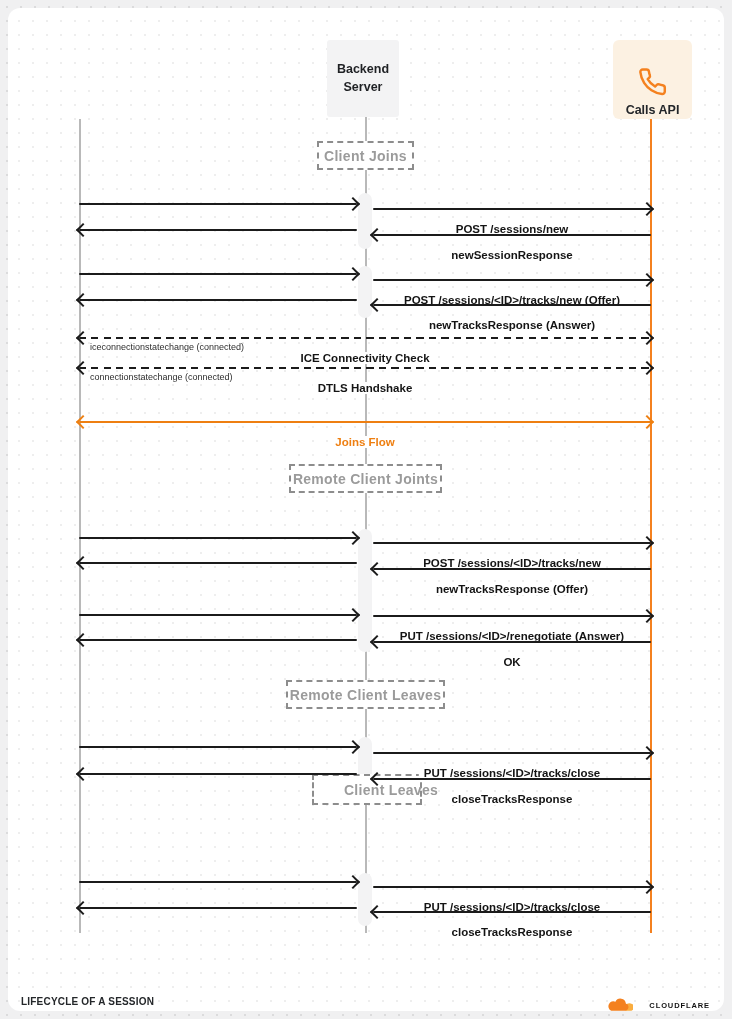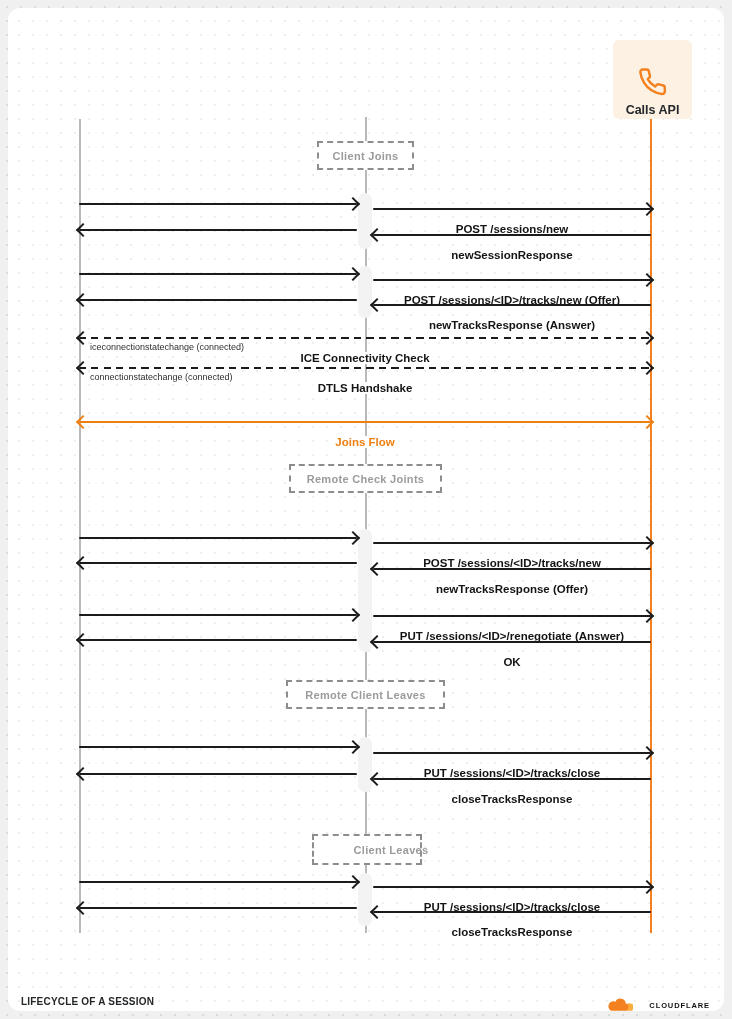--- a/index.html
+++ b/index.html
@@ -32,21 +32,21 @@
   .actor.api .phone{width:37px;height:37px;margin-bottom:5px;}
   .actor.api .api-label{font-size:12.5px;font-weight:700;color:#23262a;}
   
   .lifeline{position:absolute;width:2px;}
   
   .activation{position:absolute;width:14px;background:#f3f3f4;border-radius:7px;}
   
   .group{
     position:absolute;display:flex;align-items:center;justify-content:center;
     border:2px dashed #8d8d8d;background:#ffffff;box-sizing:border-box;
-    color:#9b9b9b;font-weight:600;font-size:11px;letter-spacing:.3px;white-space:nowrap;
+    color:#9b9b9b;font-weight:600;font-size:14px;letter-spacing:.3px;white-space:nowrap;
   }
   
   .arrow{position:absolute;height:0;}
   .arrow .line{position:absolute;left:0;right:0;top:-1.25px;height:2.5px;background:#1b1b1b;border-radius:1px;}
   .arrow.dashed .line{background:repeating-linear-gradient(90deg,#1b1b1b 0 7px,transparent 7px 12.5px);}
   .arrow.media .line{background:#ee7f11;}
   .chev{position:absolute;width:8px;height:8px;border-top:2.5px solid #1b1b1b;border-right:2.5px solid #1b1b1b;top:-5.4px;}
   .chev.right{right:-1px;transform:rotate(45deg);}
   .chev.left{left:-1px;transform:rotate(-135deg);}
   .arrow.media .chev{border-color:#ee7f11;}
@@ -80,32 +80,35 @@
         <div class="lifeline" style="left: 642px; top: 111px; height: 814px; background: rgb(244, 129, 31);"></div>
       </div>
     <div id="layer-activations">
         <div class="activation" style="left: 350px; top: 185px; height: 56px;"></div>
         <div class="activation" style="left: 350px; top: 258px; height: 52px;"></div>
         <div class="activation" style="left: 350px; top: 521px; height: 123px;"></div>
         <div class="activation" style="left: 350px; top: 729px; height: 55px;"></div>
         <div class="activation" style="left: 350px; top: 865px; height: 53px;"></div>
       </div>
 
+    <div class="actor backend">
+      <span>Backend Server</span>
+    </div>
     <div class="actor api">
       <svg class="phone" viewBox="0 0 24 24" fill="none" stroke="#F4811F" stroke-width="2" stroke-linecap="round" stroke-linejoin="round">
         <path d="M22 16.92v3a2 2 0 0 1-2.18 2 19.79 19.79 0 0 1-8.63-3.07 19.5 19.5 0 0 1-6-6 19.79 19.79 0 0 1-3.07-8.67A2 2 0 0 1 4.11 2h3a2 2 0 0 1 2 1.72c.127.96.361 1.903.7 2.81a2 2 0 0 1-.45 2.11L8.09 9.91a16 16 0 0 0 6 6l1.27-1.27a2 2 0 0 1 2.11-.45c.907.339 1.85.573 2.81.7A2 2 0 0 1 22 16.92z"></path>
       </svg>
       <span class="api-label">Calls API</span>
     </div>
 
     <div id="layer-groups">
         <div class="group" style="left: 309px; top: 133px; width: 97px; height: 29px;">Client Joins</div>
-        <div class="group" style="left: 281px; top: 456px; width: 153px; height: 29px;">Remote Check Joints</div>
+        <div class="group" style="left: 281px; top: 456px; width: 153px; height: 29px;">Remote Client Joints</div>
         <div class="group" style="left: 278px; top: 672px; width: 159px; height: 29px;">Remote Client Leaves</div>
-        <div class="group" style="left: 304px; top: 826px; width: 110px; height: 31px; padding-left: 48px;">Client Leaves</div>
+        <div class="group" style="left: 304px; top: 766px; width: 110px; height: 31px; padding-left: 48px;">Client Leaves</div>
       </div>
     <div id="layer-arrows">
         <div class="arrow" style="left: 71px; top: 196px; width: 278px;">
           <div class="line"></div>
           <div class="chev right"></div>
         </div>
         <div class="arrow" style="left: 365px; top: 201px; width: 278px;">
           <div class="line"></div>
           <div class="chev right"></div>
           <div class="msg-label">POST /sessions/new</div>

